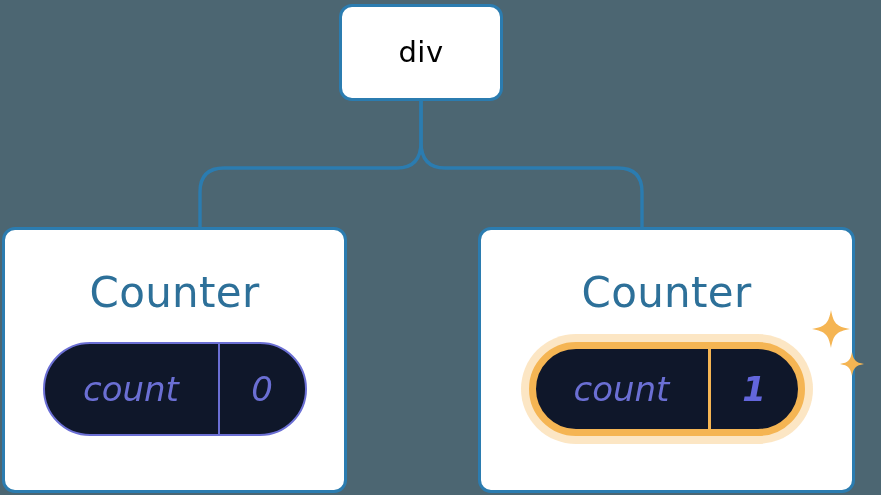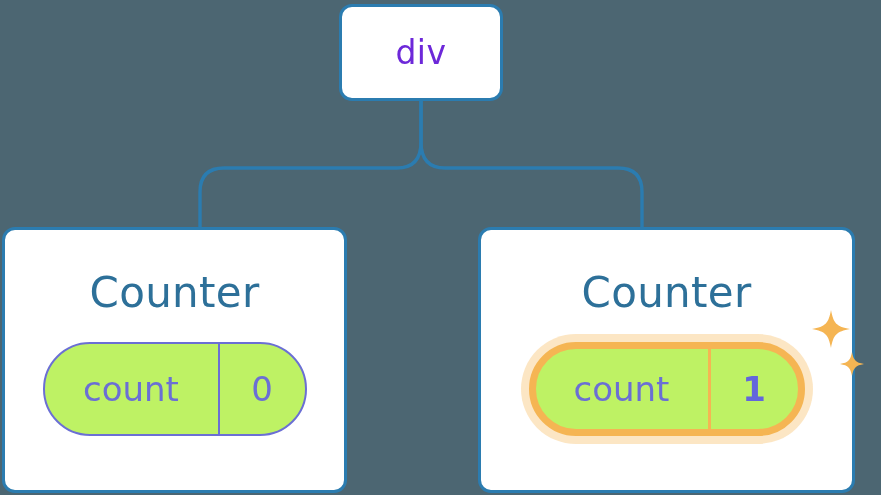--- a/index.html
+++ b/index.html
@@ -41,22 +41,22 @@
   #node-root {
     left: 339px;
     top: 4px;
     width: 164px;
     height: 97px;
     display: flex;
     align-items: center;
     justify-content: center;
   }
   .root-label {
-    color: #6d28d9;
-    font-size: 33px;
+    color: #000000;
+    font-size: 29px;
     letter-spacing: 0.5px;
     line-height: 1;
   }
 
   
   .counter-card {
     display: flex;
     flex-direction: column;
     align-items: center;
   }
@@ -85,21 +85,22 @@
     position: relative;
     margin-top: 28px;
   }
   .pill {
     position: relative;
     display: flex;
     align-items: stretch;
     height: 94px;
     border-radius: 47px;
     box-sizing: border-box;
-    background: #bef264;
+    background: #0f172a;
+    font-style: italic;
   }
   .pill-key, .pill-val {
     display: flex;
     align-items: center;
     justify-content: center;
     line-height: 1;
   }
 
   
   .pill--plain {

